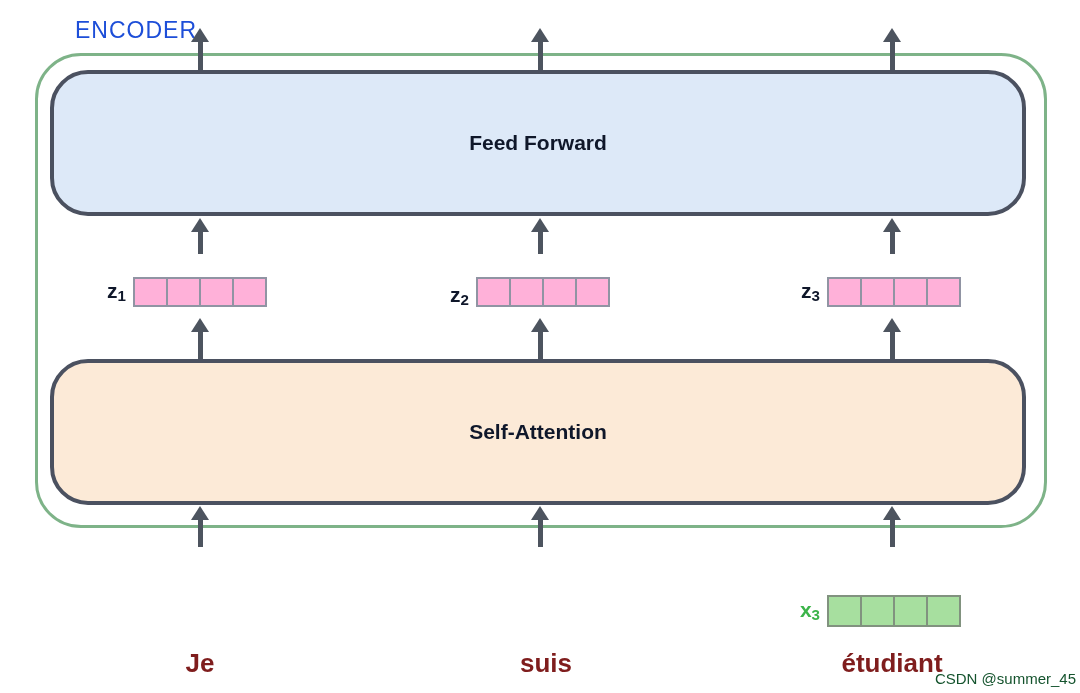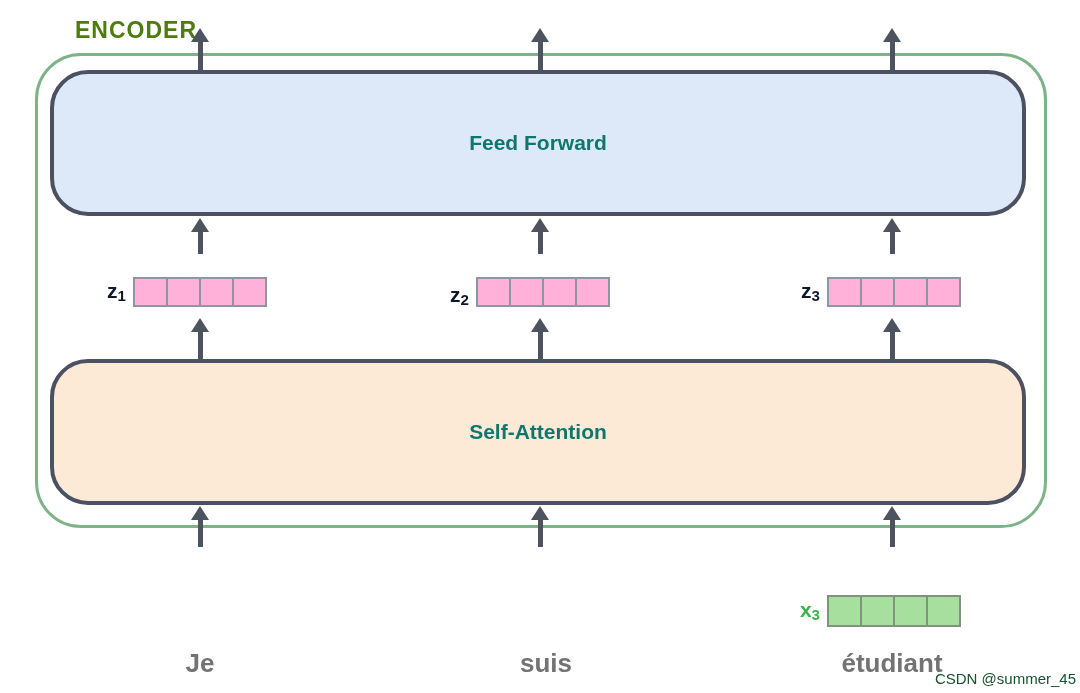--- a/index.html
+++ b/index.html
@@ -7,28 +7,28 @@
     position:relative;width:1080px;height:693px;background:#ffffff;overflow:hidden;
     font-family:"Liberation Sans","DejaVu Sans",sans-serif;
   }
   
   .frame{
     position:absolute;left:35px;top:53px;width:1006px;height:469px;
     border:3px solid #7eb388;border-radius:46px;background:transparent;
   }
   .encoder-label{
     position:absolute;left:75px;top:17px;
-    font-size:23px;font-weight:700;letter-spacing:1px;color:#4d7c0f;
+    font-size:23px;font-weight:400;letter-spacing:1px;color:#1d4ed8;
   }
   
   .block{
     position:absolute;left:50px;width:968px;height:138px;
     border:4px solid #4b5160;border-radius:38px;
     display:flex;align-items:center;justify-content:center;
-    font-size:21px;font-weight:700;color:#0f766e;
+    font-size:21px;font-weight:700;color:#0f172a;
   }
   .block.ff{top:70px;background:#dde9f8;}
   .block.sa{top:359px;background:#fcead7;}
   
   .arrow{position:absolute;width:18px;display:flex;flex-direction:column;align-items:center;}
   .arrow .head{
     width:0;height:0;
     border-left:9px solid transparent;border-right:9px solid transparent;
     border-bottom:14px solid #4d545f;
   }
@@ -42,21 +42,21 @@
   .vbox{display:flex;}
   .vbox.pink{background:#ffb1d9;border:2px solid #9094a3;}
   .vbox.pink .vcell + .vcell{border-left:2px solid #9094a3;}
   .vbox.greenfill{background:#a7df9f;border:2px solid #81927f;}
   .vbox.greenfill .vcell + .vcell{border-left:2px solid #81927f;}
   .vec.zrow .vcell{width:31px;height:26px;}
   .vec.xrow .vcell{width:31px;height:28px;}
   
   .word{
     position:absolute;top:648px;transform:translateX(-50%);
-    font-size:26px;font-weight:700;color:#737373;
+    font-size:26px;font-weight:700;color:#7f1d1d;
   }
   .watermark{
     position:absolute;right:4px;bottom:6px;
     font-size:15px;color:#14532d;
   }
 </style>
 </head>
 <body>
 
 <div class="canvas">

